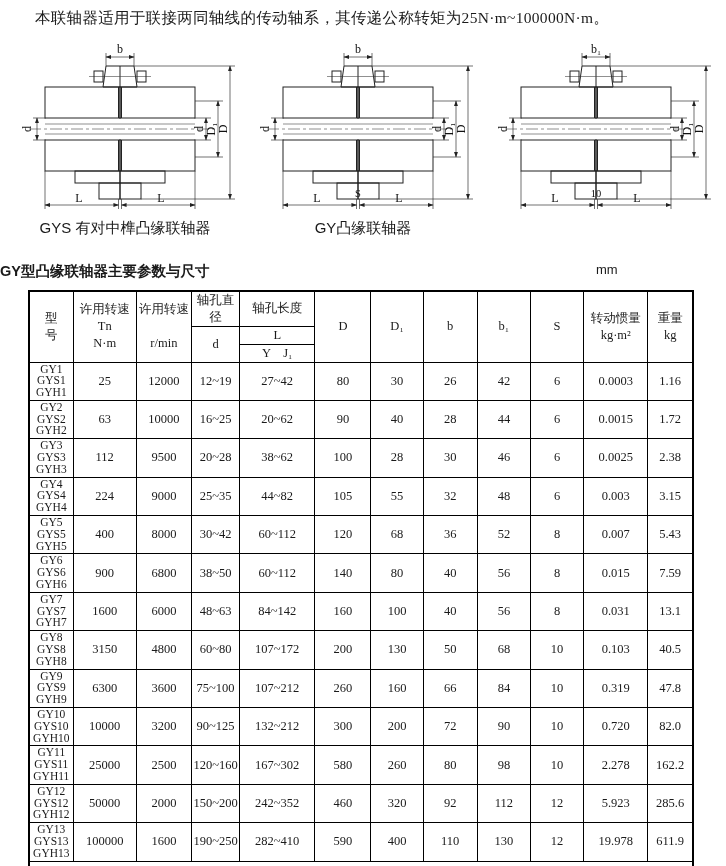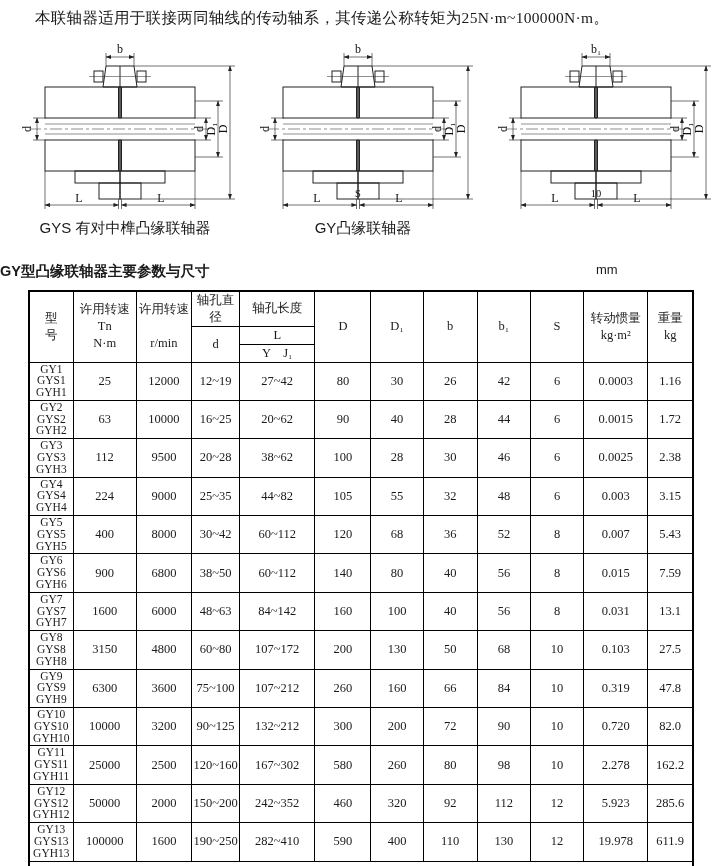--- a/index.html
+++ b/index.html
@@ -407,21 +407,21 @@
           <td>3150</td>
           <td>4800</td>
           <td>60~80</td>
           <td>107~172</td>
           <td>200</td>
           <td>130</td>
           <td>50</td>
           <td>68</td>
           <td>10</td>
           <td>0.103</td>
-          <td>27.5</td>
+          <td>40.5</td>
         </tr>
         <tr>
           <td class="model-cell">
             <div>GY9</div>
             <div>GYS9</div>
             <div>GYH9</div>
           </td>
           <td>6300</td>
           <td>3600</td>
           <td>75~100</td>

